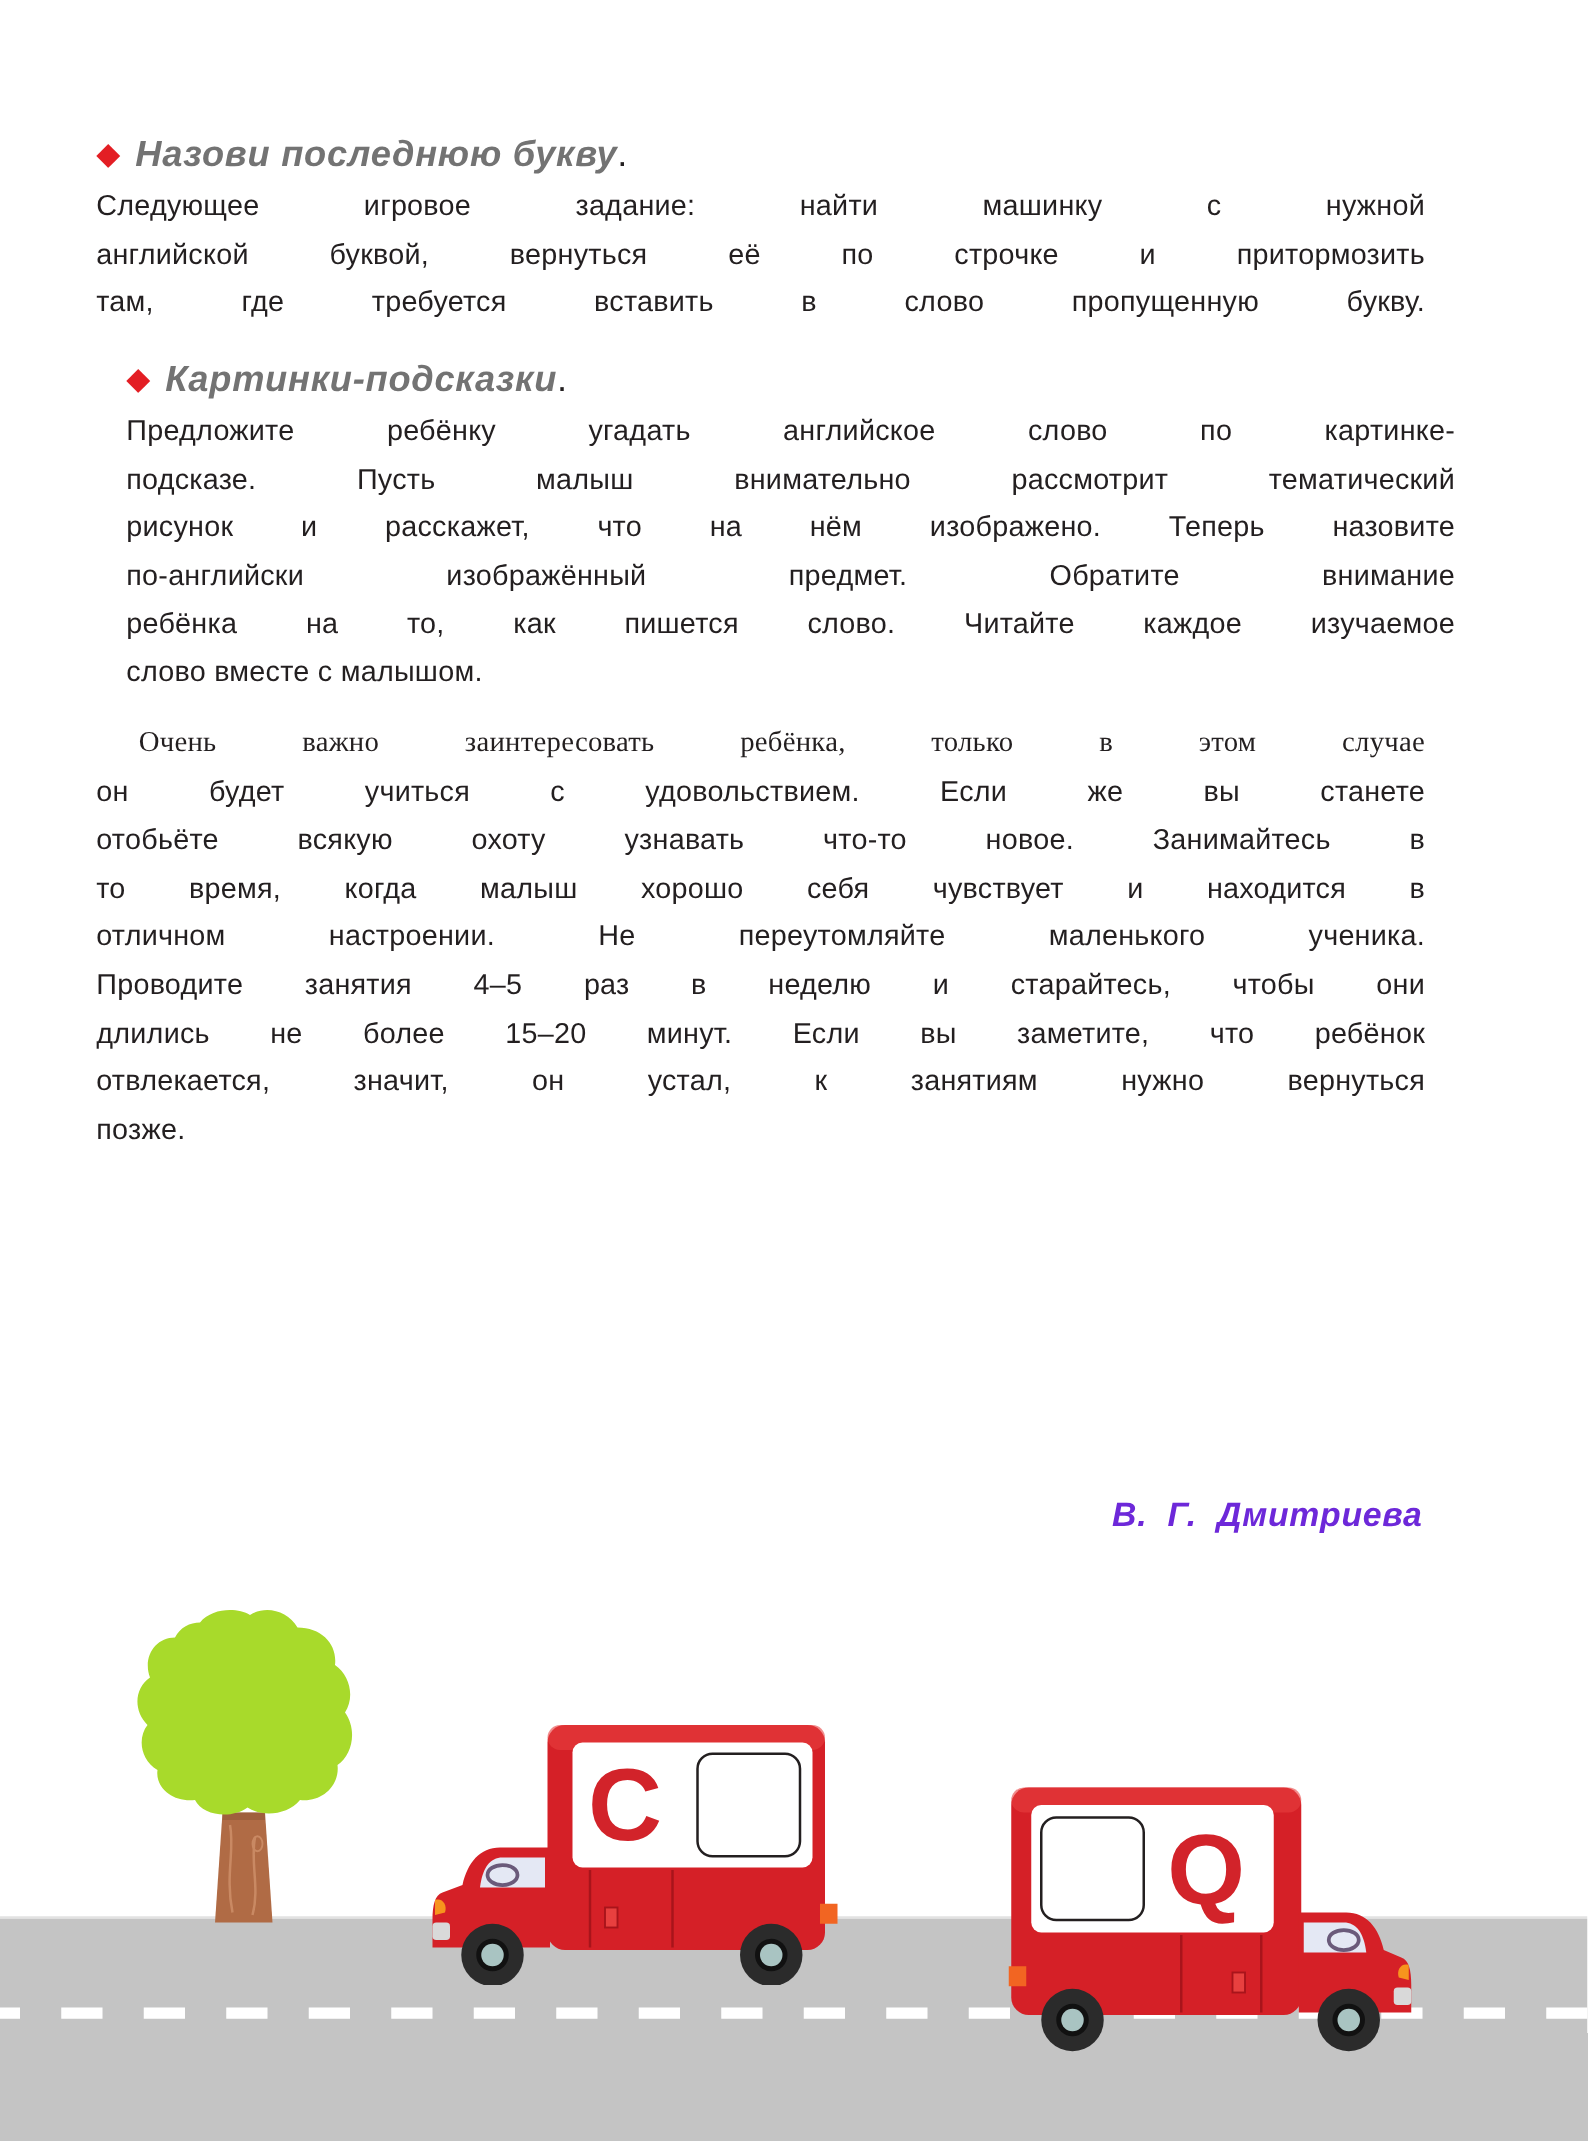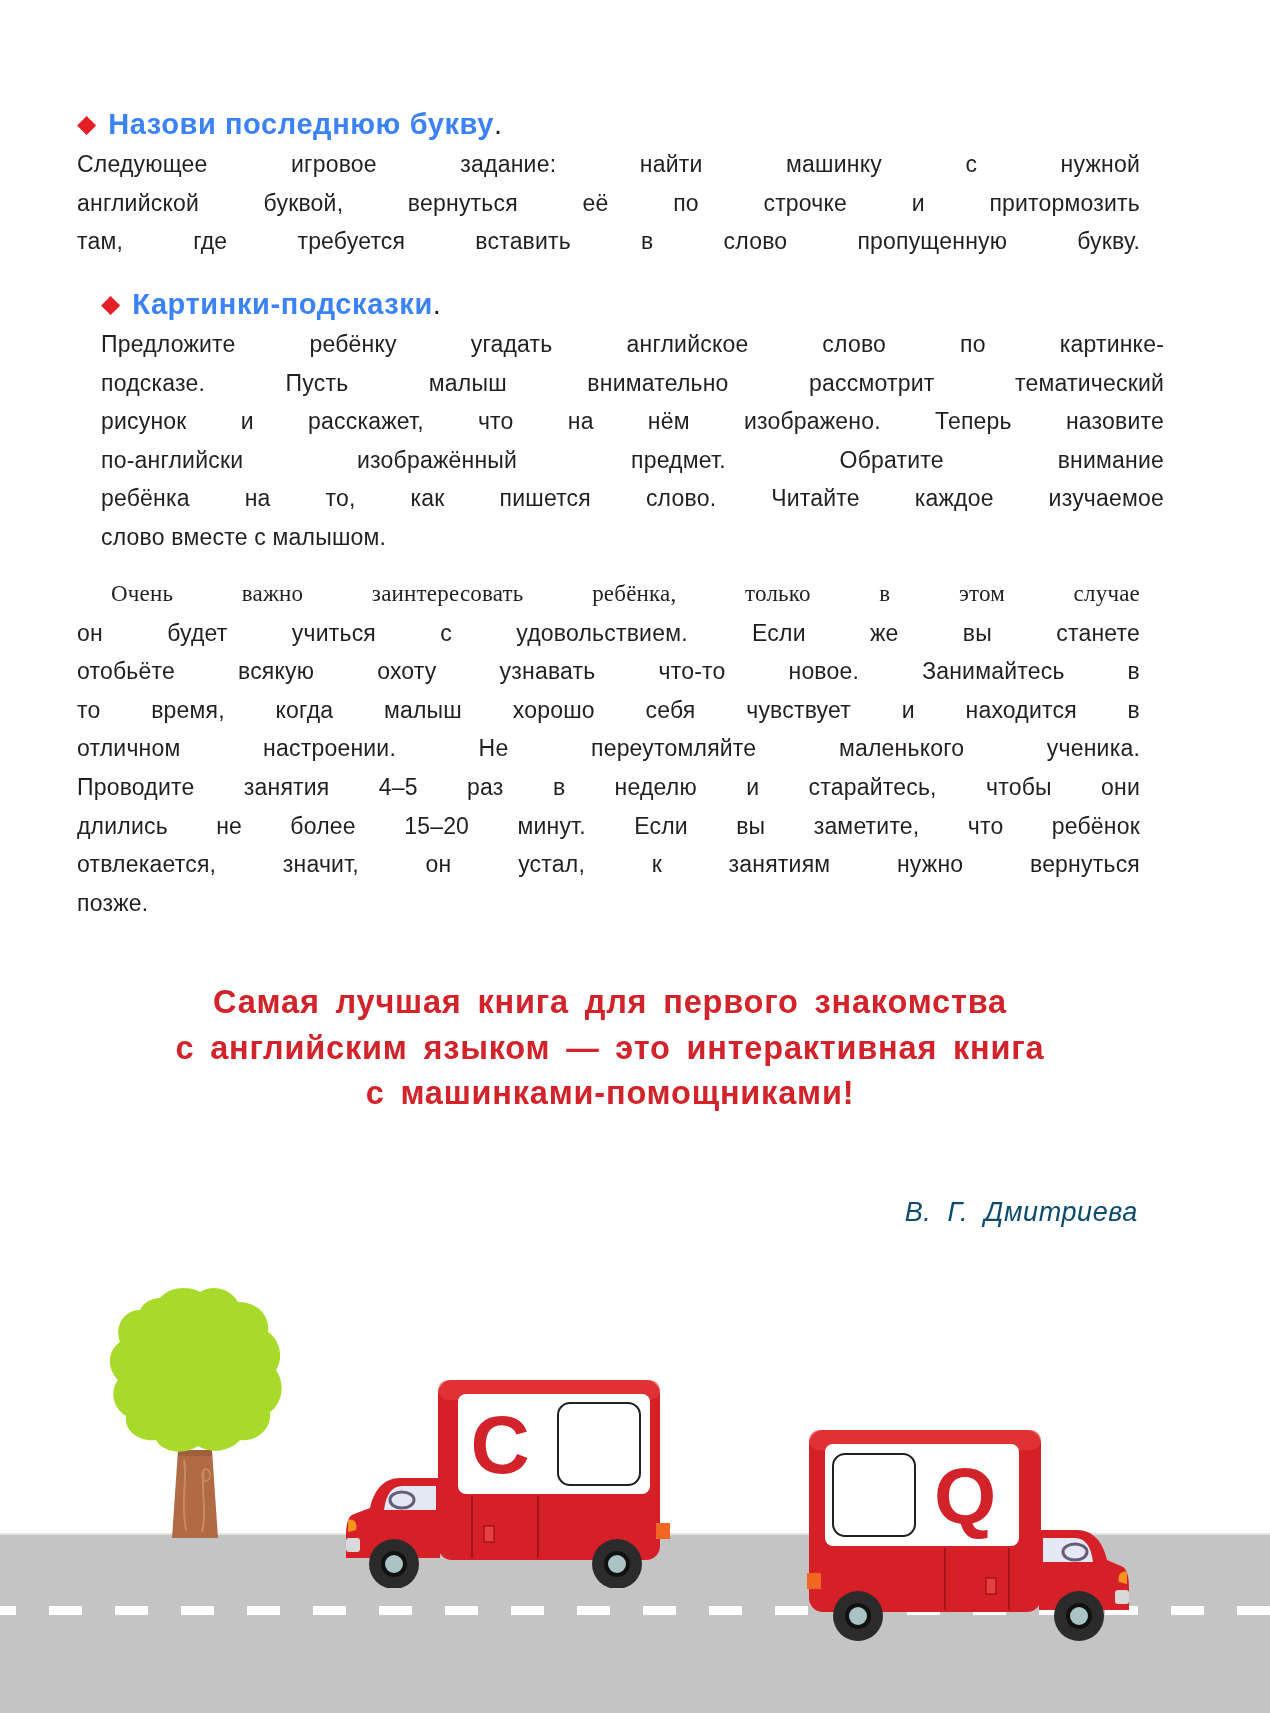--- a/index.html
+++ b/index.html
@@ -16,36 +16,37 @@
     height: 38.6px;
     white-space: nowrap;
     letter-spacing: 0.2px;
     transform-origin: left center;
   }
   .justify { text-align: justify; text-align-last: justify; white-space: normal; overflow: hidden; }
   .justify-last { text-align: left; }
 
   .heading-line { font-size: 29px; line-height: 38.6px; height: 40px; font-weight: bold; white-space: nowrap; }
   .heading-line .bullet { color: #e31e24; font-size: 25px; margin-right: 12px; display: inline-block; transform: translateY(-2px); }
-  .heading-line .htext { color: #3b82f6; letter-spacing: 0.6px; }
+  .heading-line .htext { color: #737373; letter-spacing: 0.6px; font-style: italic; }
   .heading-line .hdot { color: #231f20; font-weight: normal; }
 
   .indent { text-indent: 34px; font-family: Liberation Serif, serif; }
 
   .red-heading {
     position: absolute; left: 80px; width: 1060px; text-align: center;
     color: #d2232a; font-weight: bold; font-size: 32.5px; line-height: 45.5px;
     letter-spacing: 0.8px; word-spacing: 6px;
   }
   .red-heading span { display: block; white-space: nowrap; }
 
   .signature {
     position: absolute; right: 132px; top: 1197px;
     font-style: italic; font-size: 27px; letter-spacing: 0.6px; word-spacing: 8px;
-    color: #0c4a6e;
+    color: #6d28d9;
+    font-weight: bold;
   }
 
   
   .road { position: absolute; left: 0; top: 1535px; width: 1270px; height: 178px; background: #c4c4c4; }
   .road-edge { position: absolute; left: 0; top: 1533px; width: 1270px; height: 2px; background: #e2e2e2; }
   .dash { position: absolute; top: 1606px; height: 9px; width: 33px; background: #ffffff; }
 
   
   .tree { position: absolute; left: 100px; top: 1280px; width: 190px; height: 262px; }
 
@@ -87,25 +88,20 @@
     <span class="line justify">он будет учиться с удовольствием. Если же вы станете</span>
     <span class="line justify">отобьёте всякую охоту узнавать что-то новое. Занимайтесь в</span>
     <span class="line justify">то время, когда малыш хорошо себя чувствует и находится в</span>
     <span class="line justify">отличном настроении. Не переутомляйте маленького ученика.</span>
     <span class="line justify">Проводите занятия 4–5 раз в неделю и старайтесь, чтобы они</span>
     <span class="line justify">длились не более 15–20 минут. Если вы заметите, что ребёнок</span>
     <span class="line justify">отвлекается, значит, он устал, к занятиям нужно вернуться</span>
     <span class="line justify-last">позже.</span>
   </div>
 
-  <div class="red-heading" style="top:980px;">
-    <span>Самая лучшая книга для первого знакомства</span>
-    <span>с английским языком — это интерактивная книга</span>
-    <span>с машинками-помощниками!</span>
-  </div>
 
   <div class="signature">В.  Г.  Дмитриева</div>
 
   <div class="road-edge"></div>
   <div class="road"></div>
   <div id="dashes">
       <div class="dash" style="left: -17px;"></div>
       <div class="dash" style="left: 49px;"></div>
       <div class="dash" style="left: 115px;"></div>
       <div class="dash" style="left: 181px;"></div>

